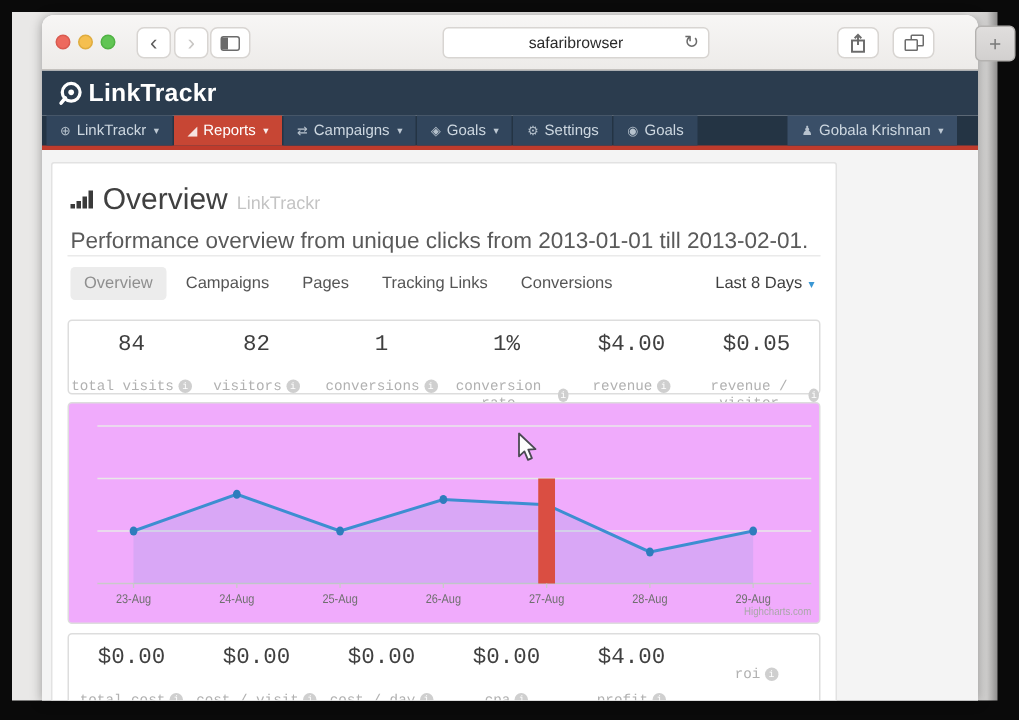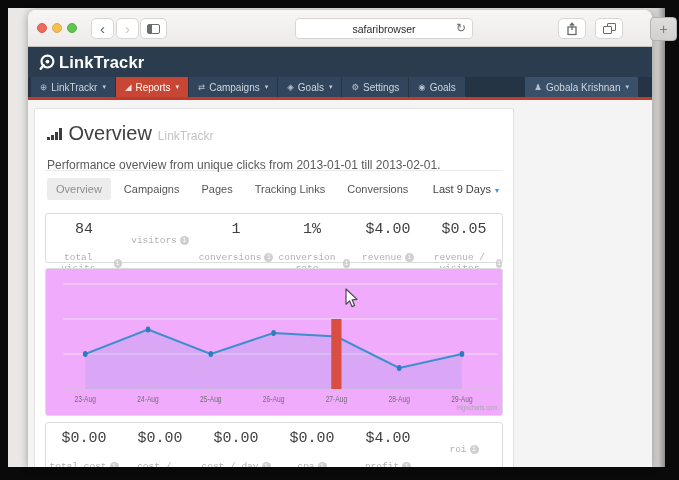--- a/index.html
+++ b/index.html
@@ -53,29 +53,29 @@
   .menu-item { display:flex; align-items:center; gap:4px; padding:0 9px; margin-right:1px;
     background:#31455c; color:#cdd7e0; font-size:10px; cursor:default; }
   .menu-item.active { background:#c74634; color:#fff; }
   .mi-icon { font-size:8.5px; opacity:.85; }
   .caret { font-size:7px; opacity:.9; margin-left:1px; }
   .user-chip { position:absolute; right:14px; top:0; bottom:0; display:flex; align-items:center; gap:4px;
     padding:0 9px; background:#3a4f68; color:#cdd7e0; font-size:10px; }
 
   
   .viewport { height:367px; background:#f4f4f4; overflow:hidden; }
-  .panel { margin:8px 15px 0 6px; width:480px; background:#fff; border:1px solid #e2e2e2; border-radius:2px;
+  .panel { margin:8px 15px 0 6px; width:524px; background:#fff; border:1px solid #e2e2e2; border-radius:2px;
     padding:0 10px; min-height:370px; }
   .panel-header { height:62px; padding:13px 2px 0 2px; border-bottom:1px solid #eaeaea; }
   .title-line { display:flex; align-items:baseline; gap:6px; }
   .bars-icon { display:flex; align-items:flex-end; gap:1.5px; height:13px; margin-right:1px; }
   .bars-icon i { width:2.5px; background:#3a3a3a; display:block; }
   .page-title { font-size:20px; color:#404040; }
   .title-suffix { font-size:12px; color:#c4c4c4; }
-  .page-desc { font-size:12px; color:#5a5a5a; margin-top:13px; }
+  .page-desc { font-size:15px; color:#5a5a5a; margin-top:7px; }
 
   .tabs-row { height:36px; display:flex; align-items:center; padding:0 2px; position:relative; }
   .tab { font-size:11px; color:#555; padding:5px 9px; margin-right:4px; border-radius:3px; cursor:default; }
   .tab.active { background:#ececec; color:#8f8f8f; }
   .range-sel { position:absolute; right:4px; font-size:11px; color:#3f3f3f; }
   .range-sel .caret { color:#3a97d4; font-size:8px; opacity:1; }
 
   .stats-box { border:1px solid #ddd; border-radius:3px; display:flex; height:50px; background:#fff; }
   .stats-box.top { margin-top:6px; }
   .stats-box.bottom { margin-top:6px; }
@@ -202,34 +202,35 @@
 
         <div class="tabs-row">
           <div id="tabs" style="display:flex;align-items:center;">
               <div class="tab active">Overview</div>
               <div class="tab">Campaigns</div>
               <div class="tab">Pages</div>
               <div class="tab">Tracking Links</div>
               <div class="tab">Conversions</div>
             </div>
           <div class="range-sel">
-            <span>Last 9 Days</span>
+            <span>Last 8 Days</span>
             <span class="caret">▾</span>
           </div>
         </div>
 
         <div class="stats-box top" id="stats-top">
             <div class="stat-cell">
               <div class="stat-value">84</div>
               <div class="stat-label">
                 <span>total visits</span>
                 <span class="info-icon">i</span>
               </div>
             </div>
             <div class="stat-cell">
+              <div class="stat-value">82</div>
               <div class="stat-label">
                 <span>visitors</span>
                 <span class="info-icon">i</span>
               </div>
             </div>
             <div class="stat-cell">
               <div class="stat-value">1</div>
               <div class="stat-label">
                 <span>conversions</span>
                 <span class="info-icon">i</span>

